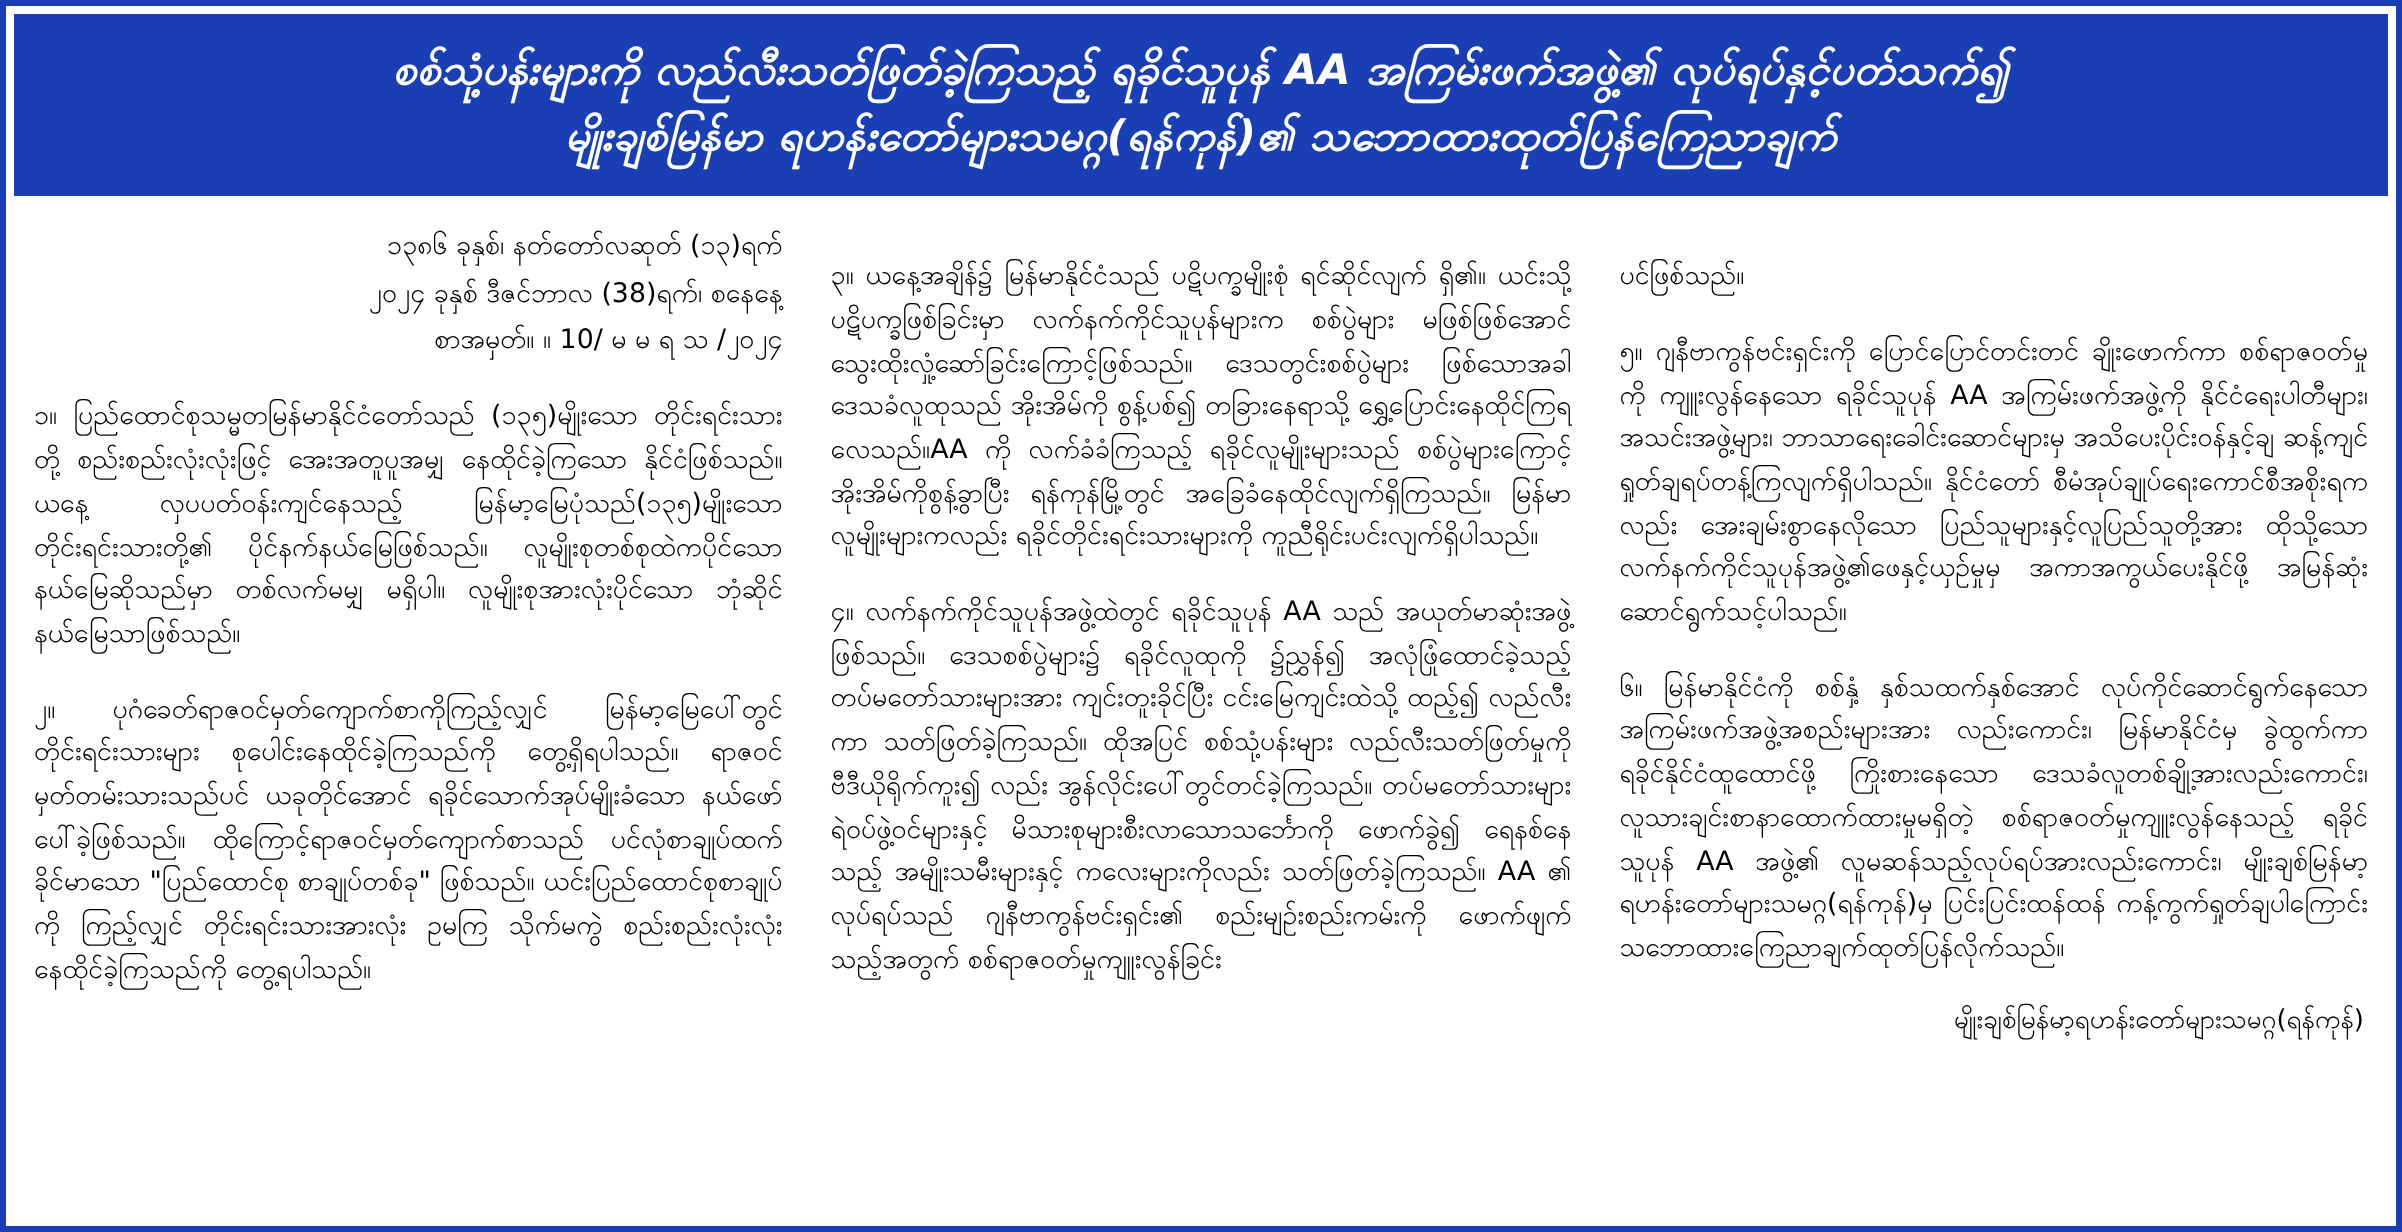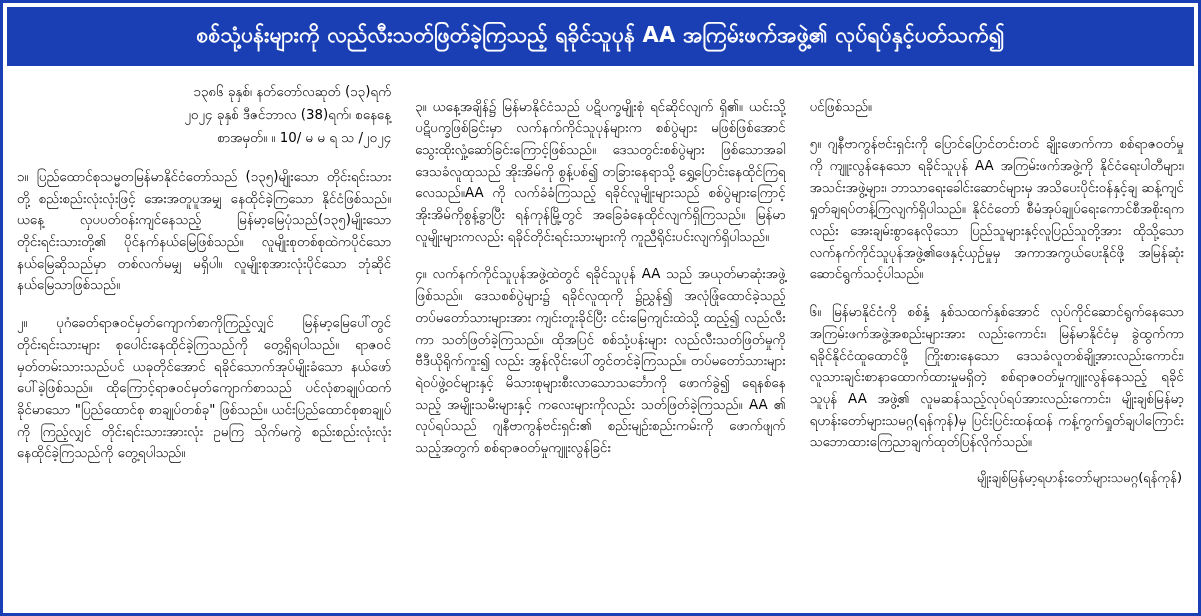--- a/index.html
+++ b/index.html
@@ -28,20 +28,21 @@
     margin: 4px;
     padding: 12px 18px 14px 18px;
     text-align: center;
     font-size: 21px;
     font-weight: bold;
     line-height: 1.55;
     letter-spacing: 0.2px;
   }
   .header-banner .line {
     display: block;
+    font-style: italic;
   }
   .body-area {
     display: flex;
     flex-direction: row;
     padding: 10px 14px 8px 14px;
     gap: 16px;
     height: 470px;
   }
   .col {
     width: 33.33%;
@@ -75,20 +76,21 @@
     color: #000;
   }
 </style>
 </head>
 <body>
 
 <div class="page">
 
   <div class="header-banner">
     <span class="line">စစ်သုံ့ပန်းများကို လည်လီးသတ်ဖြတ်ခဲ့ကြသည့် ရခိုင်သူပုန် AA အကြမ်းဖက်အဖွဲ့၏ လုပ်ရပ်နှင့်ပတ်သက်၍</span>
+    <span class="line">မျိုးချစ်မြန်မာ ရဟန်းတော်များသမဂ္ဂ(ရန်ကုန်)၏ သဘောထားထုတ်ပြန်ကြေညာချက်</span>
   </div>
 
   <div class="body-area">
 
     <div class="col col1">
       <div class="doc-head">
         <span class="dline">၁၃၈၆ ခုနှစ်၊ နတ်တော်လဆုတ် (၁၃)ရက်</span>
         <span class="dline">၂၀၂၄ ခုနှစ် ဒီဇင်ဘာလ (38)ရက်၊ စနေနေ့</span>
         <span class="dline">စာအမှတ်။   ။ 10/ မ မ ရ သ /၂၀၂၄</span>
       </div>

